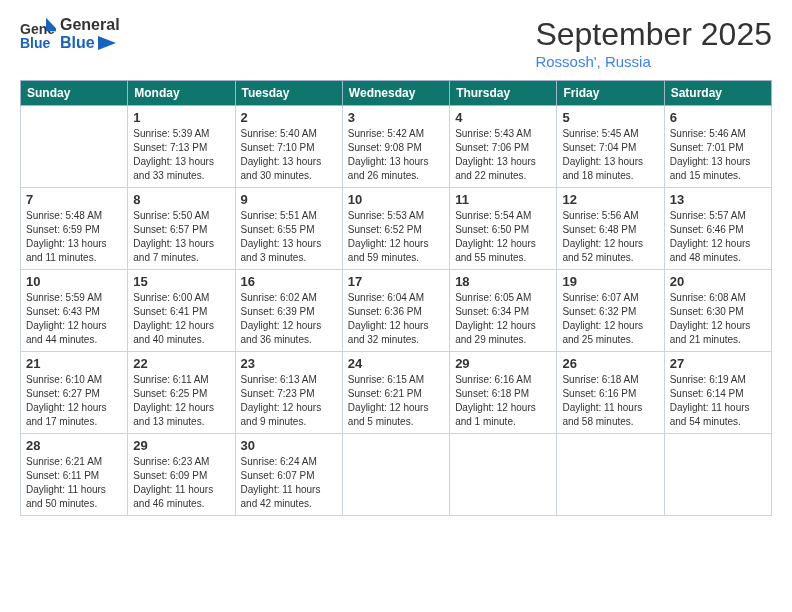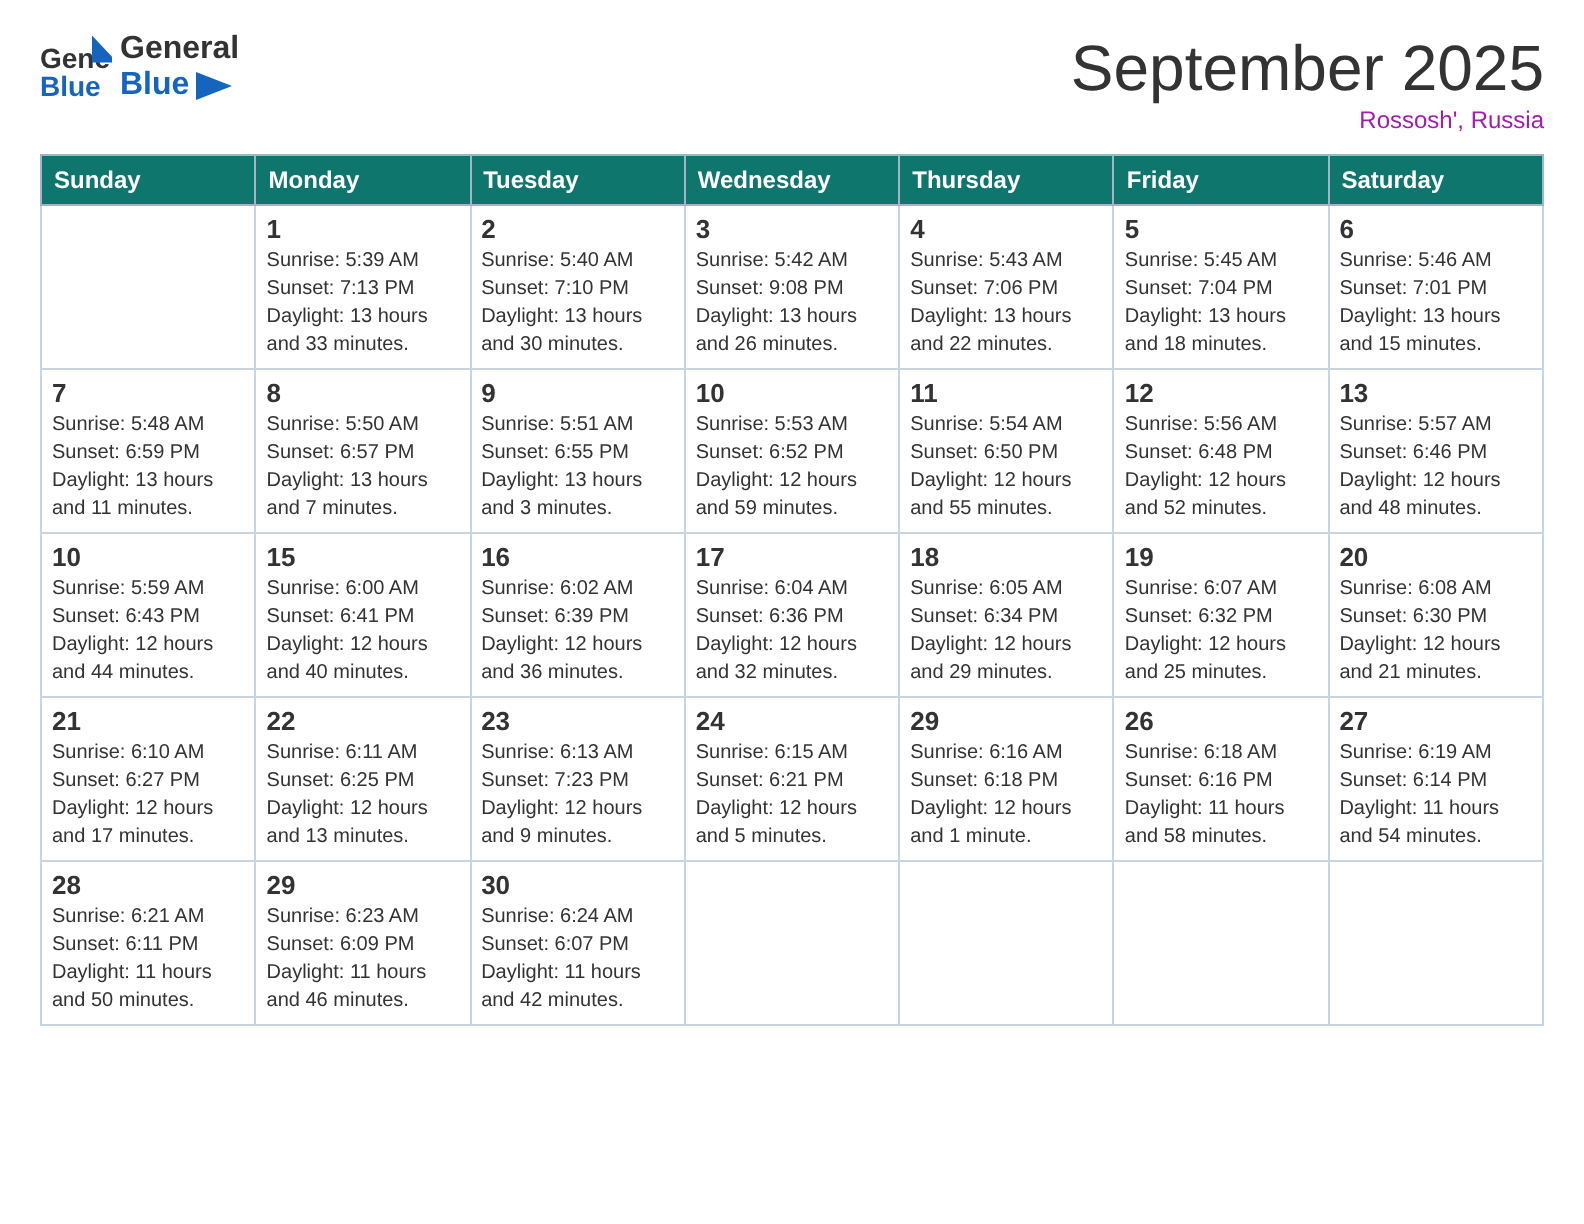--- a/index.html
+++ b/index.html
@@ -16,30 +16,30 @@
       padding: 16px 20px 10px 20px;
       background: #fff;
     }
     .header {
       display: flex;
       justify-content: space-between;
       align-items: flex-start;
       margin-bottom: 10px;
     }
     .title-block {
-      text-align: right;
+      text-align: left;
     }
     .month-title {
       font-size: 32px;
       color: #333;
       font-weight: normal;
     }
     .location {
-      font-size: 12px;
-      color: #a21caf;
+      font-size: 15px;
+      color: #3b82f6;
     }
     .calendar {
       width: 100%;
       border-collapse: collapse;
       table-layout: fixed;
     }
     .calendar thead tr th {
       background: #0f766e;
       color: #fff;
       font-size: 12px;

